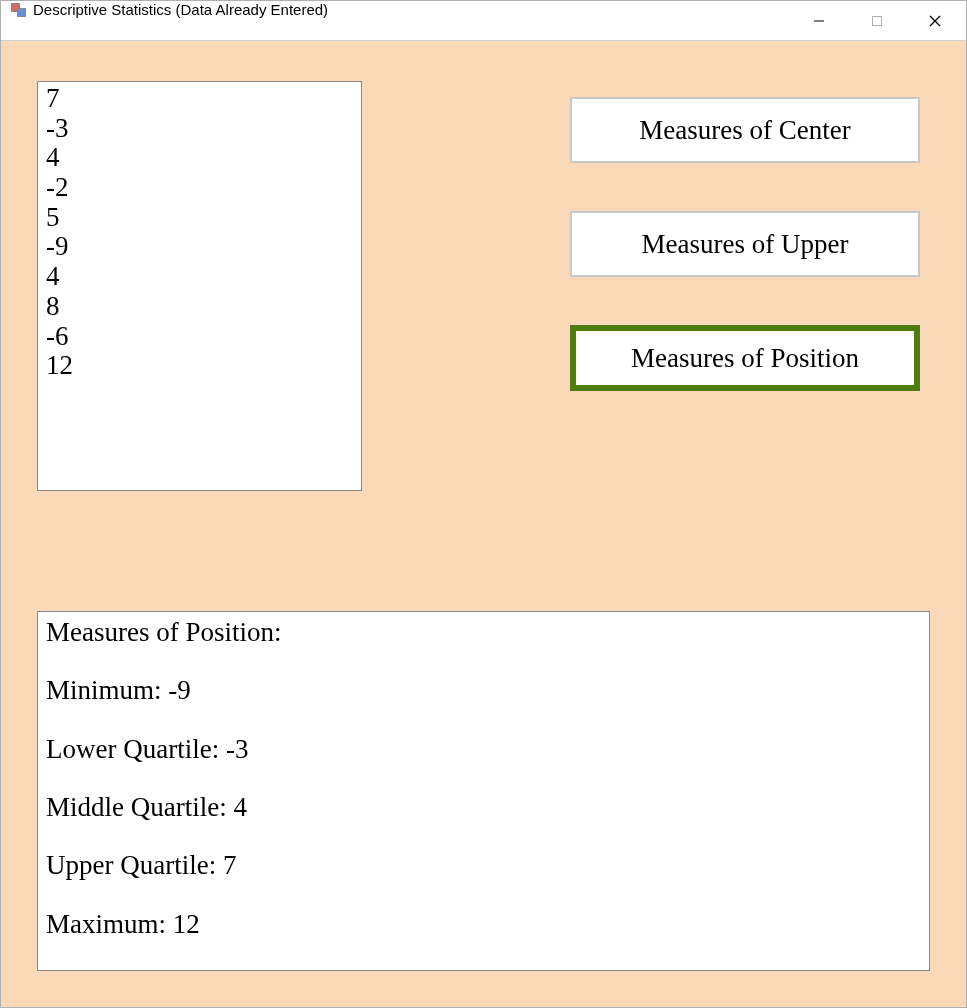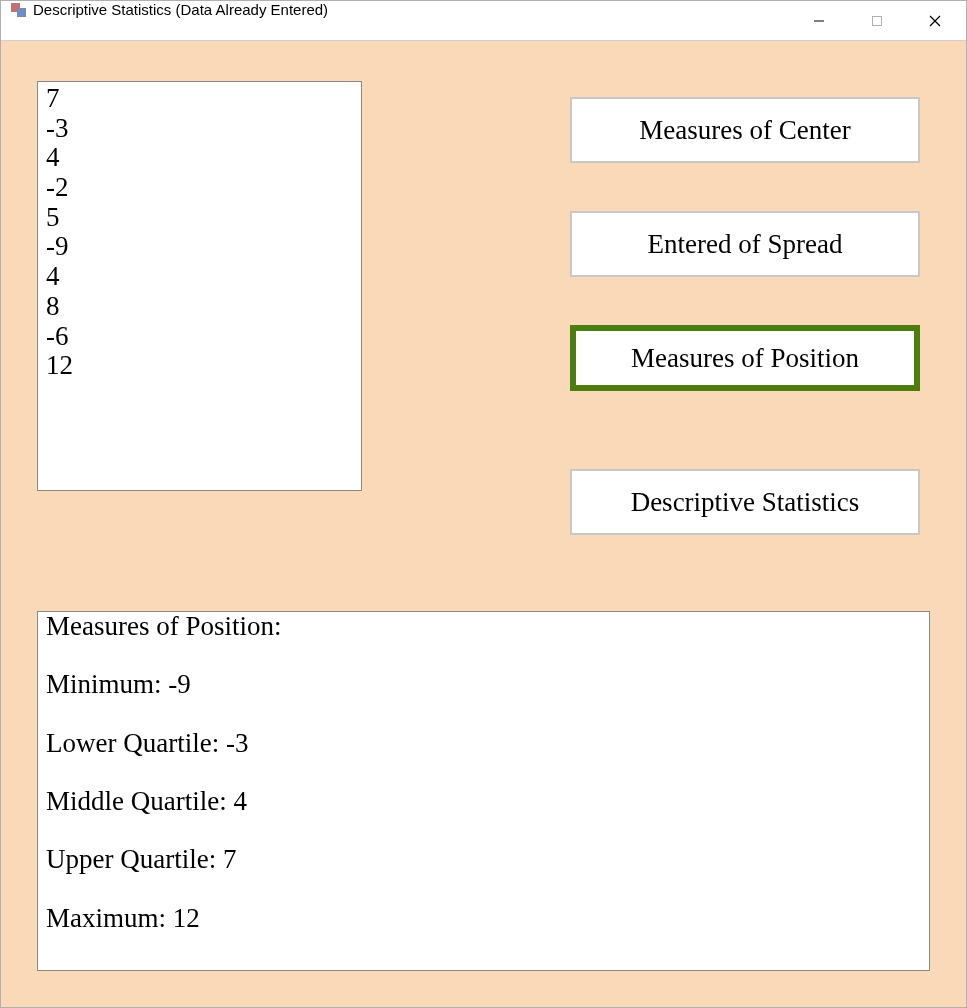--- a/index.html
+++ b/index.html
@@ -123,21 +123,21 @@
     .btn-gap-large  { margin-bottom: 78px; }
 
     .output-box {
       position: absolute;
       left: 36px;
       right: 36px;
       top: 570px;
       bottom: 36px;
       background: #ffffff;
       border: 1px solid #888;
-      padding: 0 8px;
+      padding: 6px 8px;
       font-family: "Times New Roman", serif;
       font-size: 27px;
       line-height: 1.08;
       color: #000;
       white-space: pre-wrap;
       overflow: auto;
     }
   </style>
 </head>
 <body>
@@ -177,28 +177,25 @@
 4
 8
 -6
 12</div>
 
     <div class="button-column">
       <div class="stat-button btn-gap-normal" id="btn-center">
         <span>Measures of Center</span>
       </div>
       <div class="stat-button btn-gap-normal" id="btn-spread">
-        <span>Entered of Spread</span>
+        <span>Measures of Upper</span>
       </div>
       <div class="stat-button btn-gap-large selected" id="btn-position">
         <span>Measures of Position</span>
       </div>
-      <div class="stat-button" id="btn-descstat">
-        <span>Descriptive Statistics</span>
-      </div>
     </div>
   </div>
 
   <div class="output-box" id="output-box">Measures of Position:
 
 Minimum: -9
 
 Lower Quartile: -3
 
 Middle Quartile: 4

